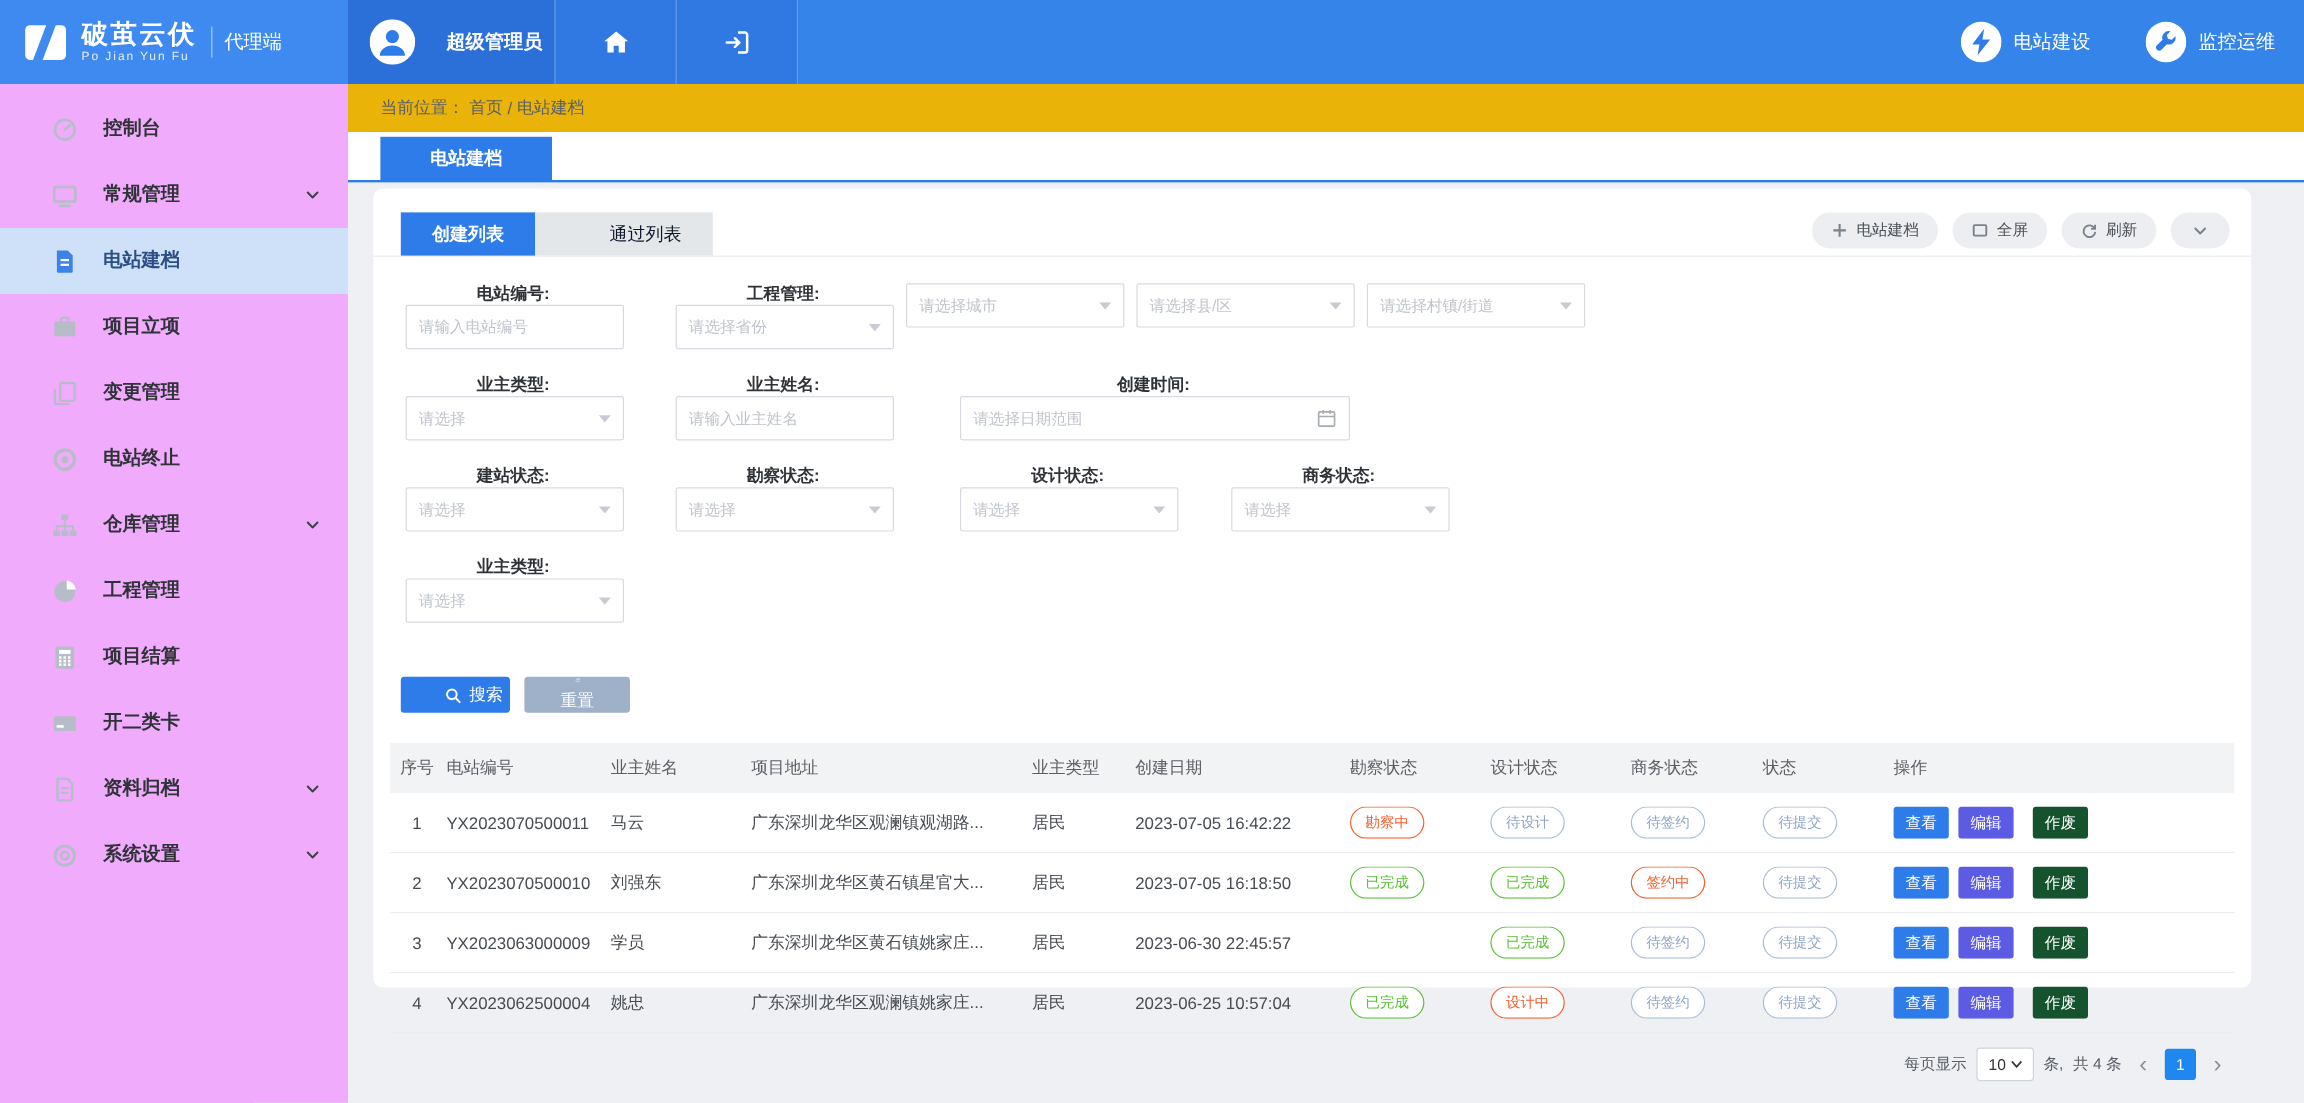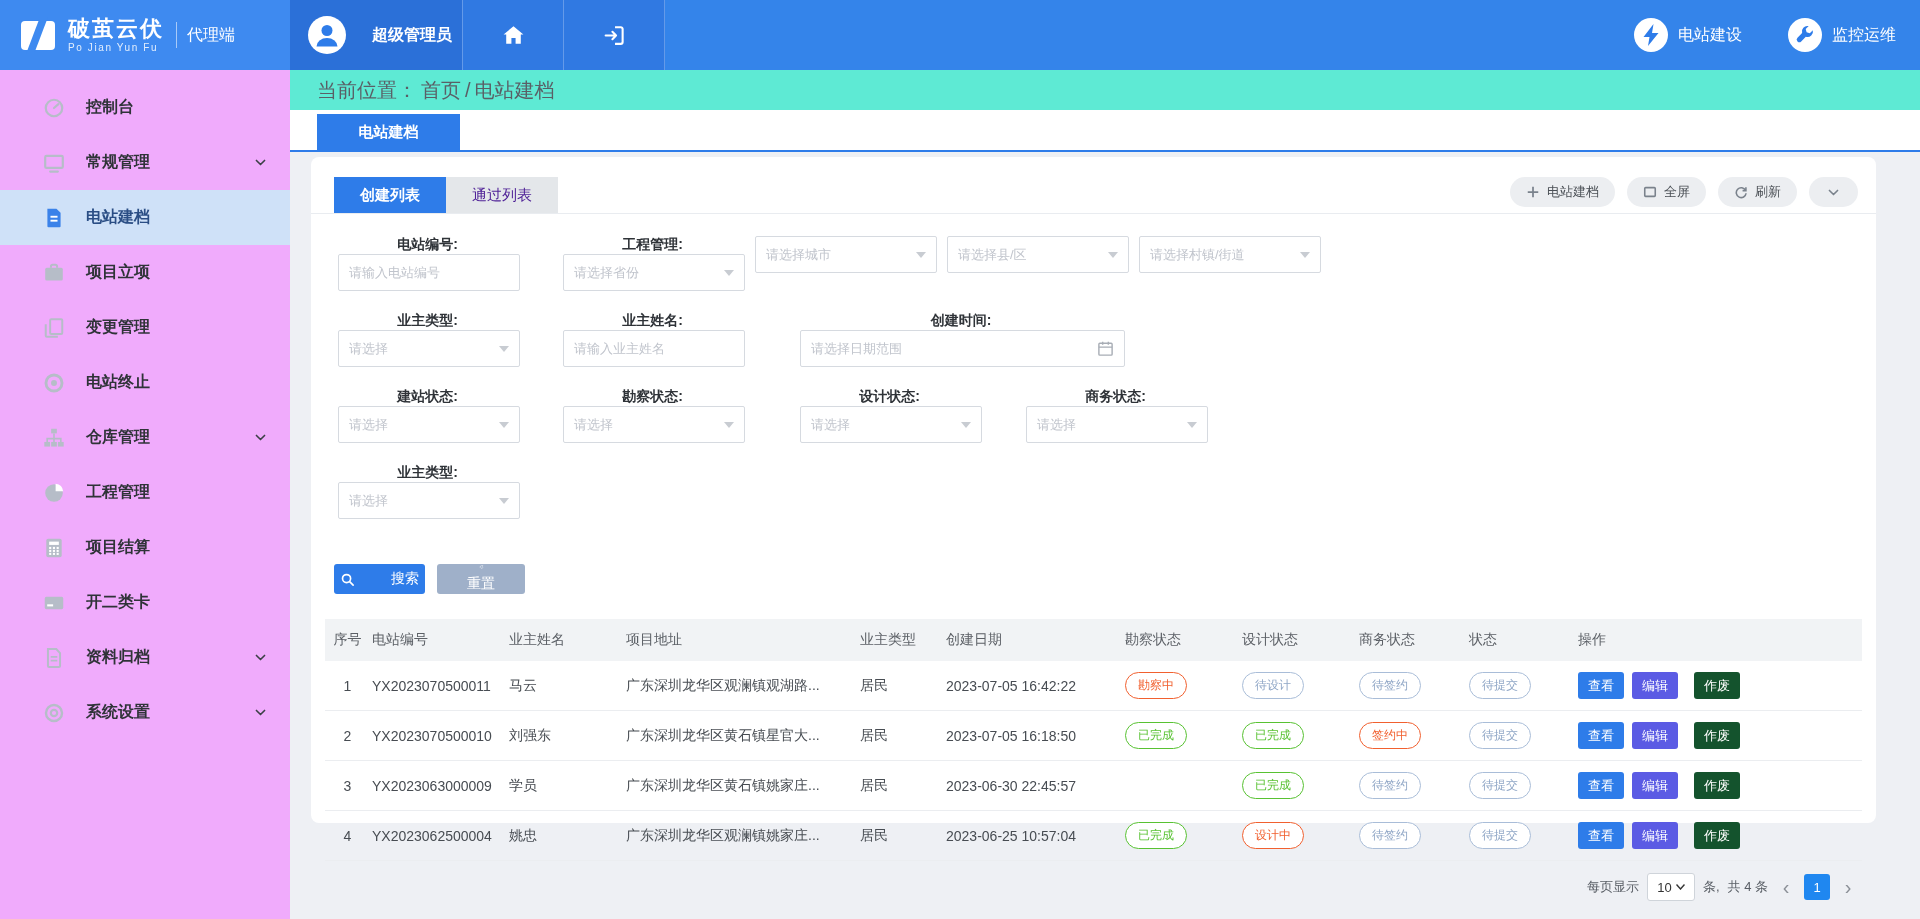--- a/index.html
+++ b/index.html
@@ -26,49 +26,49 @@
   
   .sidebar{position:absolute;top:70px;left:0;width:290px;bottom:0;background:#f0abfc;padding-top:10px;box-sizing:border-box;}
   .side-item{height:55px;display:flex;align-items:center;padding:0 22px 0 42px;cursor:pointer;}
   .side-icon{width:24px;height:24px;margin-right:20px;flex:none;display:flex;align-items:center;justify-content:center;}
   .side-label{font-size:16px;font-weight:bold;color:#2f3338;flex:1;white-space:nowrap;}
   .side-item.active{background:#cfe1f8;}
   .side-item.active .side-label{color:#2b4e85;}
   .side-chevron{width:14px;height:14px;display:flex;align-items:center;}
   
   .content{position:absolute;top:70px;left:290px;right:0;bottom:0;background:#eef0f4;}
-  .breadcrumb-bar{height:40px;background:#5eead4;display:flex;align-items:center;padding-left:27px;font-size:20px;color:#5a5f66;gap:4px;}
+  .breadcrumb-bar{height:40px;background:#eab308;display:flex;align-items:center;padding-left:27px;font-size:14px;color:#5a5f66;gap:4px;}
   .breadcrumb-bar .bc-home{cursor:pointer;}
   .tab-row{height:40px;background:#fff;border-bottom:2px solid #2e7ce9;display:flex;align-items:flex-end;padding-left:27px;}
   .page-tab{width:143px;height:36px;background:#2e7ce9;color:#fff;font-size:15px;font-weight:bold;display:flex;align-items:center;justify-content:center;cursor:pointer;}
   .card{position:absolute;left:21px;right:44px;top:87px;height:666px;background:#fff;border-radius:8px;}
   .card-head{position:relative;padding:20px 18px 0 23px;border-bottom:1px solid #e9ecf0;}
   .list-tabs{display:flex;}
   .list-tab{width:112px;height:36px;display:flex;align-items:center;justify-content:center;font-size:15px;cursor:pointer;}
   .list-tab.active{background:#2e7ce9;color:#fff;font-weight:bold;}
-  .list-tab.inactive{background:#e4e7ea;color:#4c1d95;}
+  .list-tab.inactive{background:#e4e7ea;color:#0f172a;padding-left:36px;}
   .pills{position:absolute;top:20px;right:18px;display:flex;gap:12px;}
   .pill{height:30px;border-radius:15px;background:#eceef1;display:flex;align-items:center;gap:7px;padding:0 16px;font-size:13px;color:#4a4f55;cursor:pointer;white-space:nowrap;}
   .pill.icon-only{padding:0 18px;}
   
   .filters{padding:22px 0 0 27px;}
   .f-row{display:flex;margin-bottom:21px;}
   .f-group{display:flex;align-items:center;flex-direction:column;}
   .f-label{width:66px;text-align:right;margin-right:8px;font-size:14px;font-weight:bold;color:#2f3338;white-space:nowrap;}
   .f-input{width:182px;height:37px;border:1px solid #d6dae0;border-radius:2px;padding:0 10px;font-size:13px;color:#333;box-sizing:border-box;background:#fff;outline:none;}
   .f-input::placeholder{color:#c0c4cc;}
   .f-select{width:182px;height:37px;border:1px solid #d6dae0;border-radius:2px;display:flex;align-items:center;justify-content:space-between;
     padding:0 10px;box-sizing:border-box;background:#fff;cursor:pointer;}
   .f-select .ph{font-size:13px;color:#c0c4cc;white-space:nowrap;}
   .sel-arrow{width:0;height:0;border-left:5px solid transparent;border-right:5px solid transparent;border-top:6px solid #c8ccd2;}
   .f-date{width:325px;}
   .cal{display:flex;align-items:center;}
   
   .search-row{display:flex;gap:12px;padding:24px 0 0 23px;}
-  .btn-search,.btn-reset{height:30px;border:none;border-radius:3px;color:#fff;font-size:14px;display:flex;align-items:center;justify-content:space-between;gap:6px;cursor:pointer;font-family:inherit;}
+  .btn-search,.btn-reset{height:30px;border:none;border-radius:3px;color:#fff;font-size:14px;display:flex;align-items:center;justify-content:flex-end;gap:6px;cursor:pointer;font-family:inherit;}
   .btn-search{width:91px;background:#2e7ce9;}
   .btn-reset{width:88px;background:#9fb0c9;flex-direction:column;}
   
   .table-wrap{margin:25px 14px 0;}
   .t-head{display:flex;background:#f1f3f5;height:42px;align-items:center;font-size:14px;color:#5c6066;}
   .t-row{display:flex;height:49px;align-items:center;border-bottom:1px solid #ebedf0;font-size:14px;color:#474c52;}
   .t-cell{flex:none;padding:0 2px;box-sizing:border-box;white-space:nowrap;overflow:hidden;}
   .c-center{text-align:center;}
   .badge{display:inline-block;padding:4px 12px;border-radius:14px;font-size:12px;border:1px solid;background:#fff;}
   .b-orange{color:#f1602f;border-color:#f1602f;}

